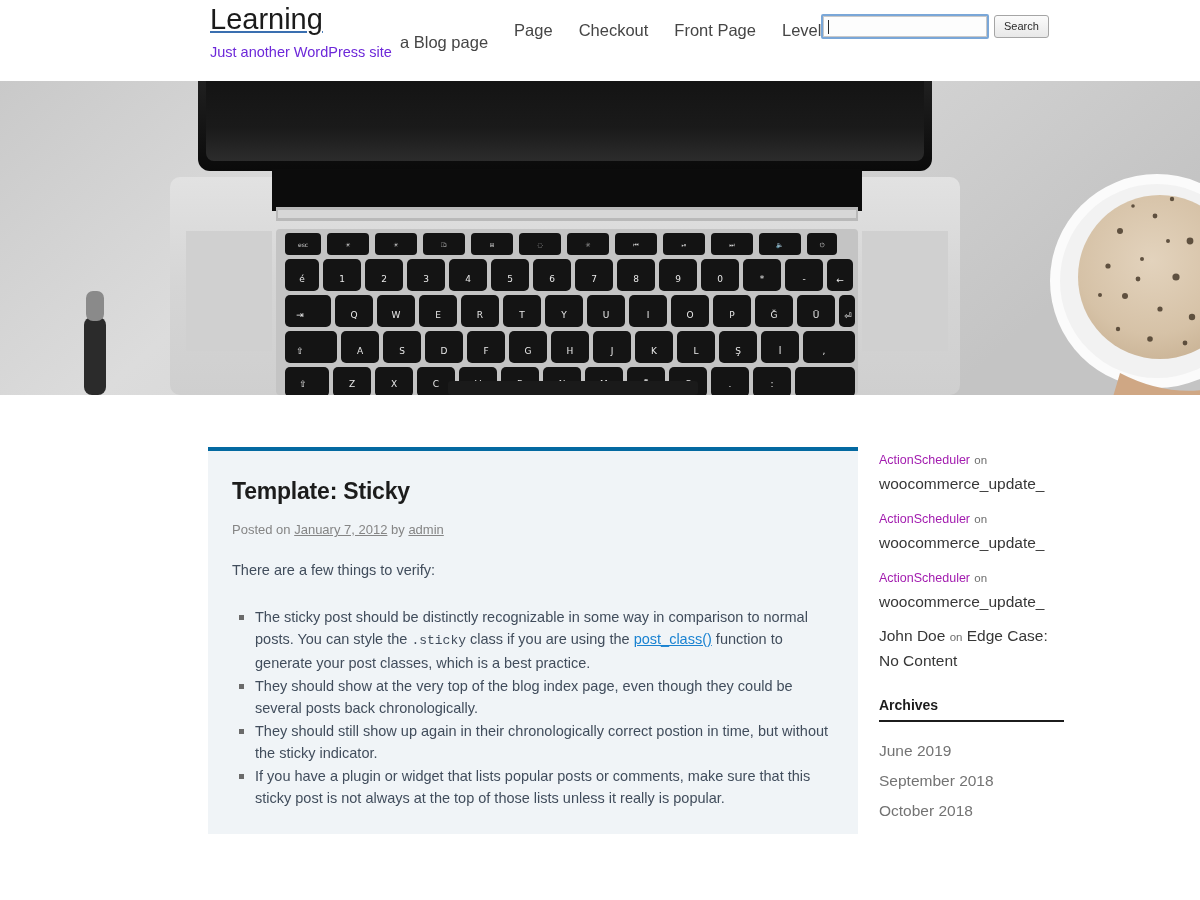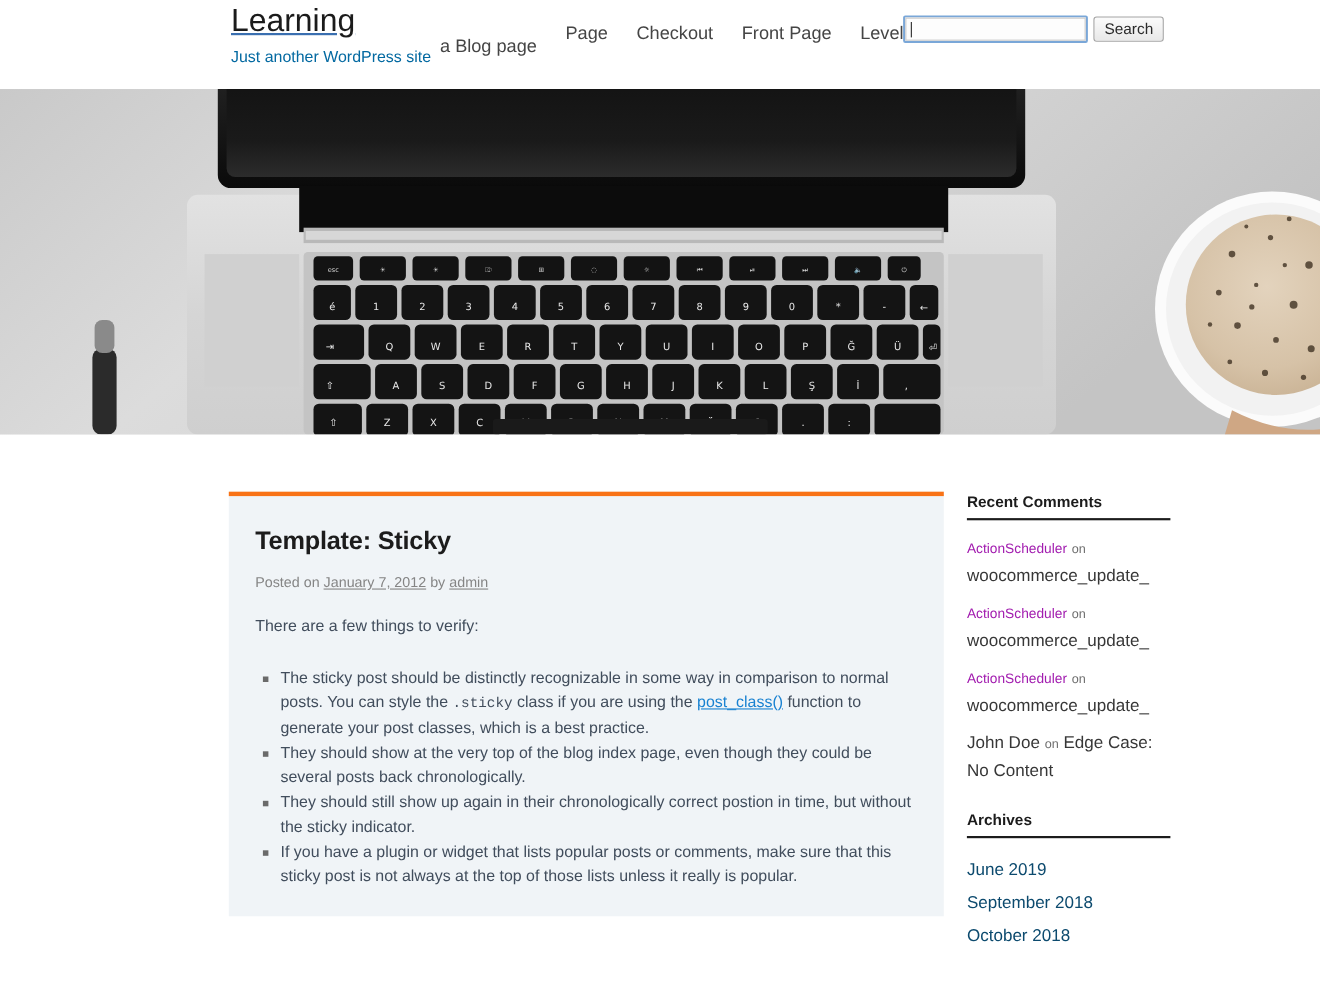--- a/index.html
+++ b/index.html
@@ -39,21 +39,21 @@
     text-decoration: underline;
     text-decoration-color: #3a6fb0;
     text-underline-offset: 2px;
     text-decoration-thickness: 2px;
   }
   .site-description {
     position: absolute;
     left: 110px; top: 43px;
     font-size: 14.5px;
     line-height: 18px;
-    color: #0369a1;
+    color: #6d28d9;
     margin: 0;
   }
 
   
   .main-nav {
     position: absolute;
     left: 300px; top: 8px;
     display: flex;
     align-items: center;
     gap: 0;
@@ -93,21 +93,21 @@
     align-items: center;
     padding-left: 4px;
   }
   .caret {
     width: 1px; height: 14px;
     background: #2a2a2a;
   }
   .search-submit {
     height: 23px;
     font-family: "Liberation Sans", sans-serif;
-    font-size: 14px;
+    font-size: 11px;
     color: #2b2b2b;
     background: linear-gradient(#fbfbfb, #e8e8e8);
     border: 1px solid #a5a5a5;
     border-radius: 3px;
     padding: 0 9px;
     cursor: pointer;
     line-height: 21px;
   }
 
   
@@ -129,21 +129,21 @@
     align-items: flex-start;
     gap: 21px;
     padding-left: 108px;
   }
   .content-col { width: 650px; flex: none; }
   .sidebar-col { width: 185px; flex: none; padding-top: 6px; }
 
   
   .sticky-post {
     background: #f0f4f7;
-    border-top: 4px solid #f97316;
+    border-top: 4px solid #0369a1;
     padding: 26px 24px 24px 24px;
     margin-top: 6px;
   }
   .entry-title {
     font-size: 23px;
     line-height: 28px;
     font-weight: bold;
     color: #1c1c1c;
     margin: 0 0 7px 0;
     letter-spacing: -0.2px;
@@ -217,21 +217,21 @@
     font-size: 11.5px;
     color: #6e6e6e;
   }
   .comment-item .big {
     font-size: 15.5px;
     color: #373737;
   }
   .archive-item {
     font-size: 15.5px;
     line-height: 30px;
-    color: #0c4a6e;
+    color: #737373;
   }
 </style>
 </head>
 <body>
 
 <div class="site-header">
   <div class="header-inner">
 
     <h1 class="site-title">
       <a href="#">Learning</a>
@@ -530,21 +530,20 @@
           </li>
         </ul>
       </div>
 
     </article>
   </div>
 
   <aside class="sidebar-col">
 
     <section class="widget">
-      <h3 class="widget-title">Recent Comments</h3>
 
       <div class="comment-item">
         <span class="author-small">ActionScheduler</span>
         <span class="on-word">on</span>
         <span class="big">woocommerce_update_</span>
       </div>
 
       <div class="comment-item">
         <span class="author-small">ActionScheduler</span>
         <span class="on-word">on</span>

